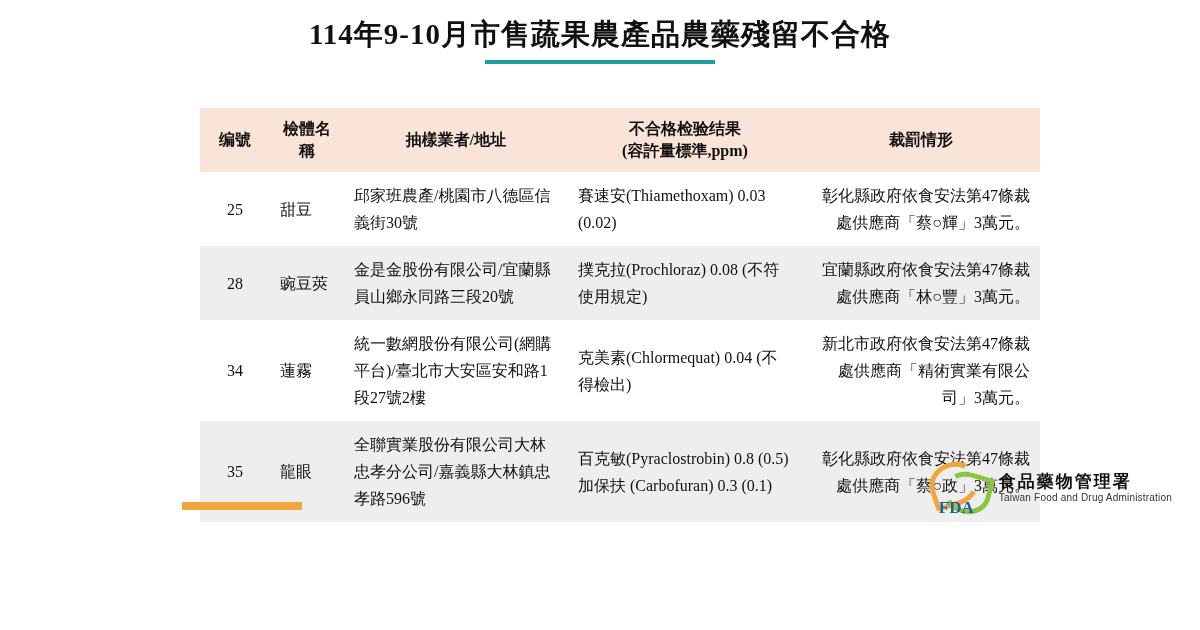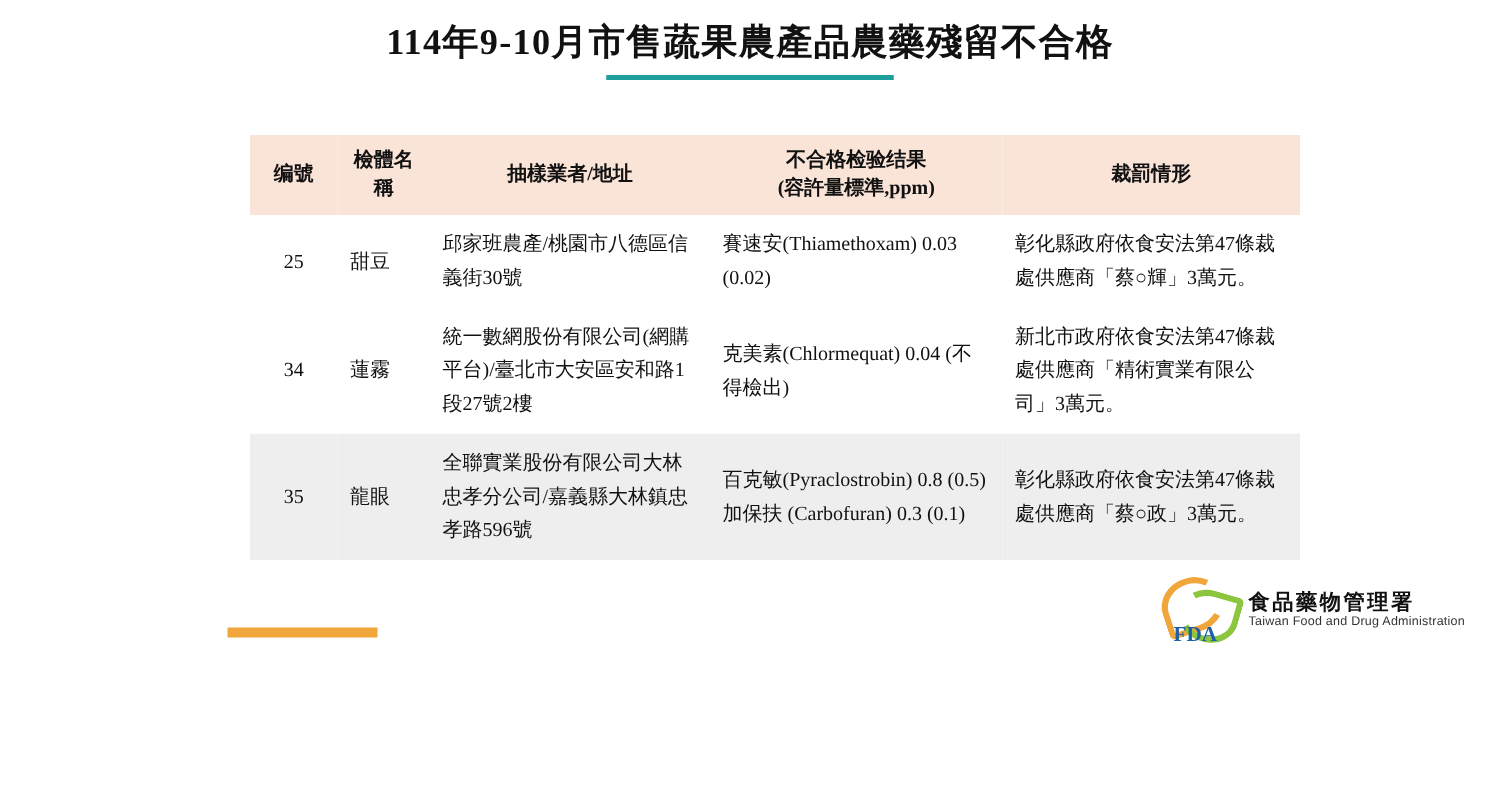--- a/index.html
+++ b/index.html
@@ -84,21 +84,21 @@
   .c-src {
     width: 212px;
     text-align: left;
   }
   .c-result {
     width: 222px;
     text-align: left;
   }
   .c-penalty {
     width: 226px;
-    text-align: left;
+    text-align: right;
   }
   .header-sub {
     display: block;
     font-size: 16px;
   }
   .footer-bar {
     position: absolute;
     left: 182px;
     bottom: 28px;
     width: 120px;
@@ -191,20 +191,27 @@
         </tr>
       </thead>
       <tbody>
         <tr class="row-plain">
           <td class="c-no">25</td>
           <td class="c-name">甜豆</td>
           <td class="c-src">邱家班農產/桃園市八德區信義街30號</td>
           <td class="c-result">賽速安(Thiamethoxam) 0.03 (0.02)</td>
           <td class="c-penalty">彰化縣政府依食安法第47條裁處供應商「蔡○輝」3萬元。</td>
         </tr>
+        <tr class="row-alt">
+          <td class="c-no">28</td>
+          <td class="c-name">豌豆莢</td>
+          <td class="c-src">金是金股份有限公司/宜蘭縣員山鄉永同路三段20號</td>
+          <td class="c-result">撲克拉(Prochloraz) 0.08 (不符使用規定)</td>
+          <td class="c-penalty">宜蘭縣政府依食安法第47條裁處供應商「林○豐」3萬元。</td>
+        </tr>
         <tr class="row-plain">
           <td class="c-no">34</td>
           <td class="c-name">蓮霧</td>
           <td class="c-src">統一數網股份有限公司(網購平台)/臺北市大安區安和路1段27號2樓</td>
           <td class="c-result">克美素(Chlormequat) 0.04 (不得檢出)</td>
           <td class="c-penalty">新北市政府依食安法第47條裁處供應商「精術實業有限公司」3萬元。</td>
         </tr>
         <tr class="row-alt">
           <td class="c-no">35</td>
           <td class="c-name">龍眼</td>

